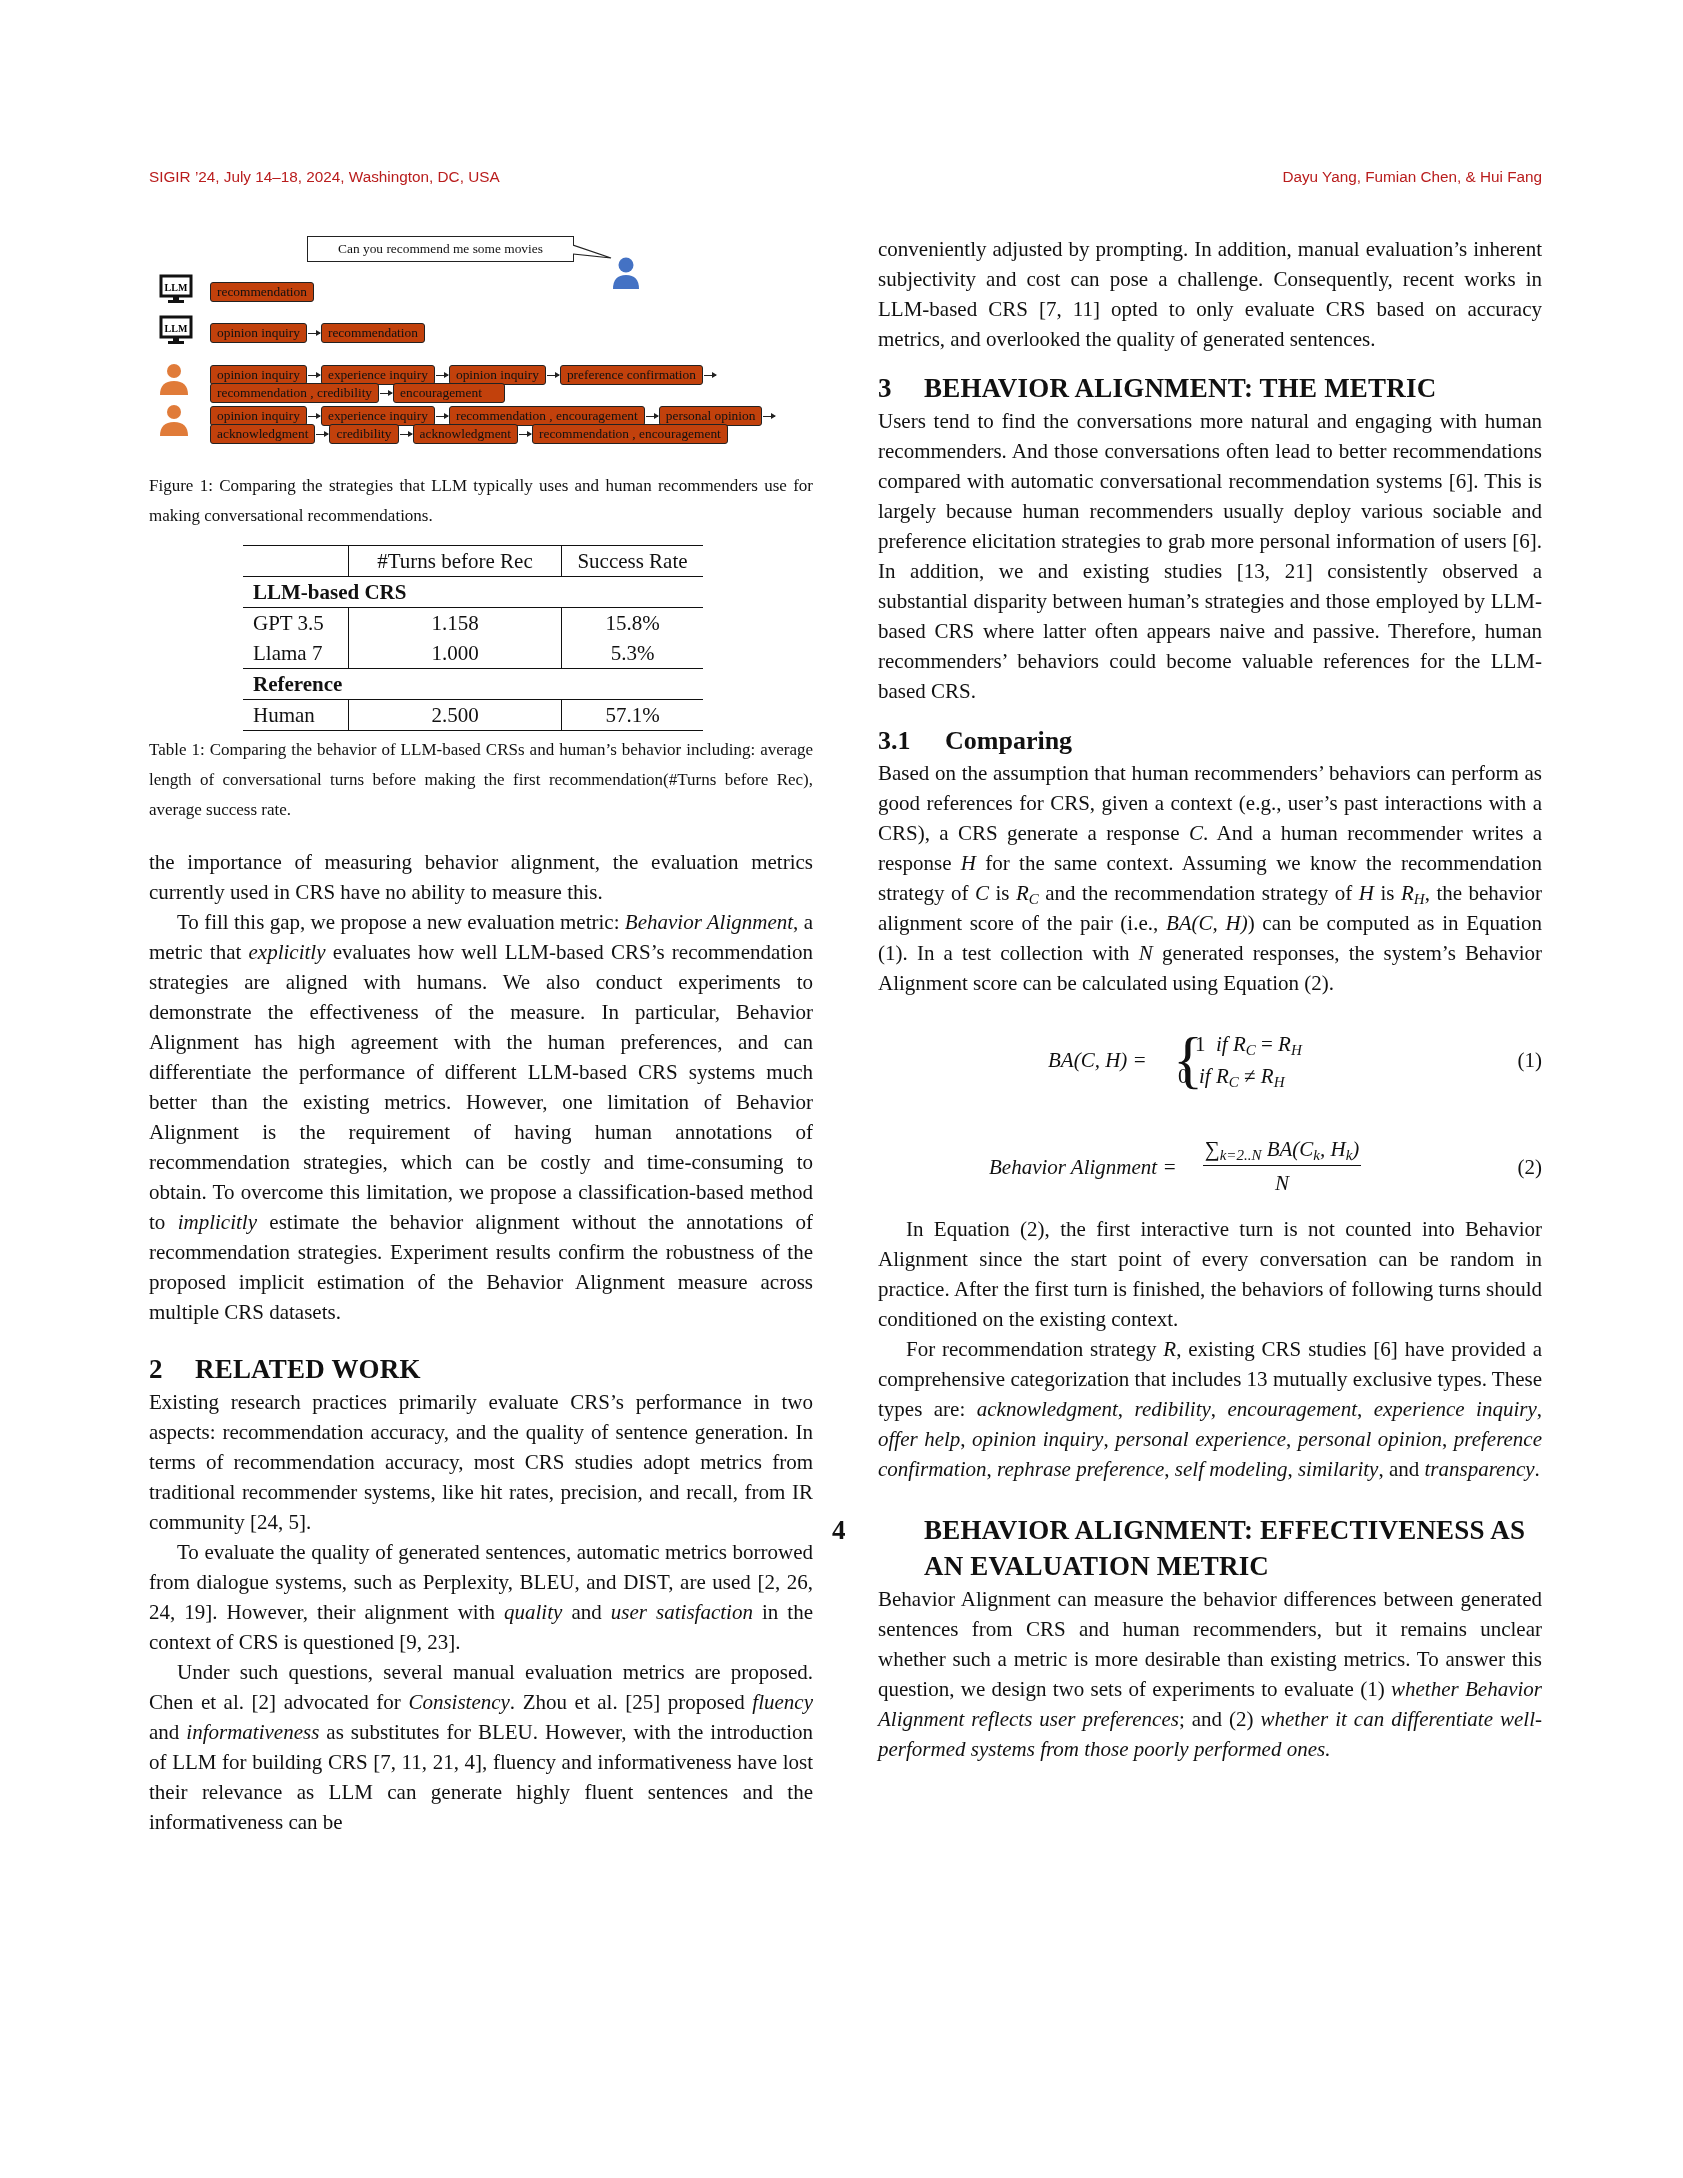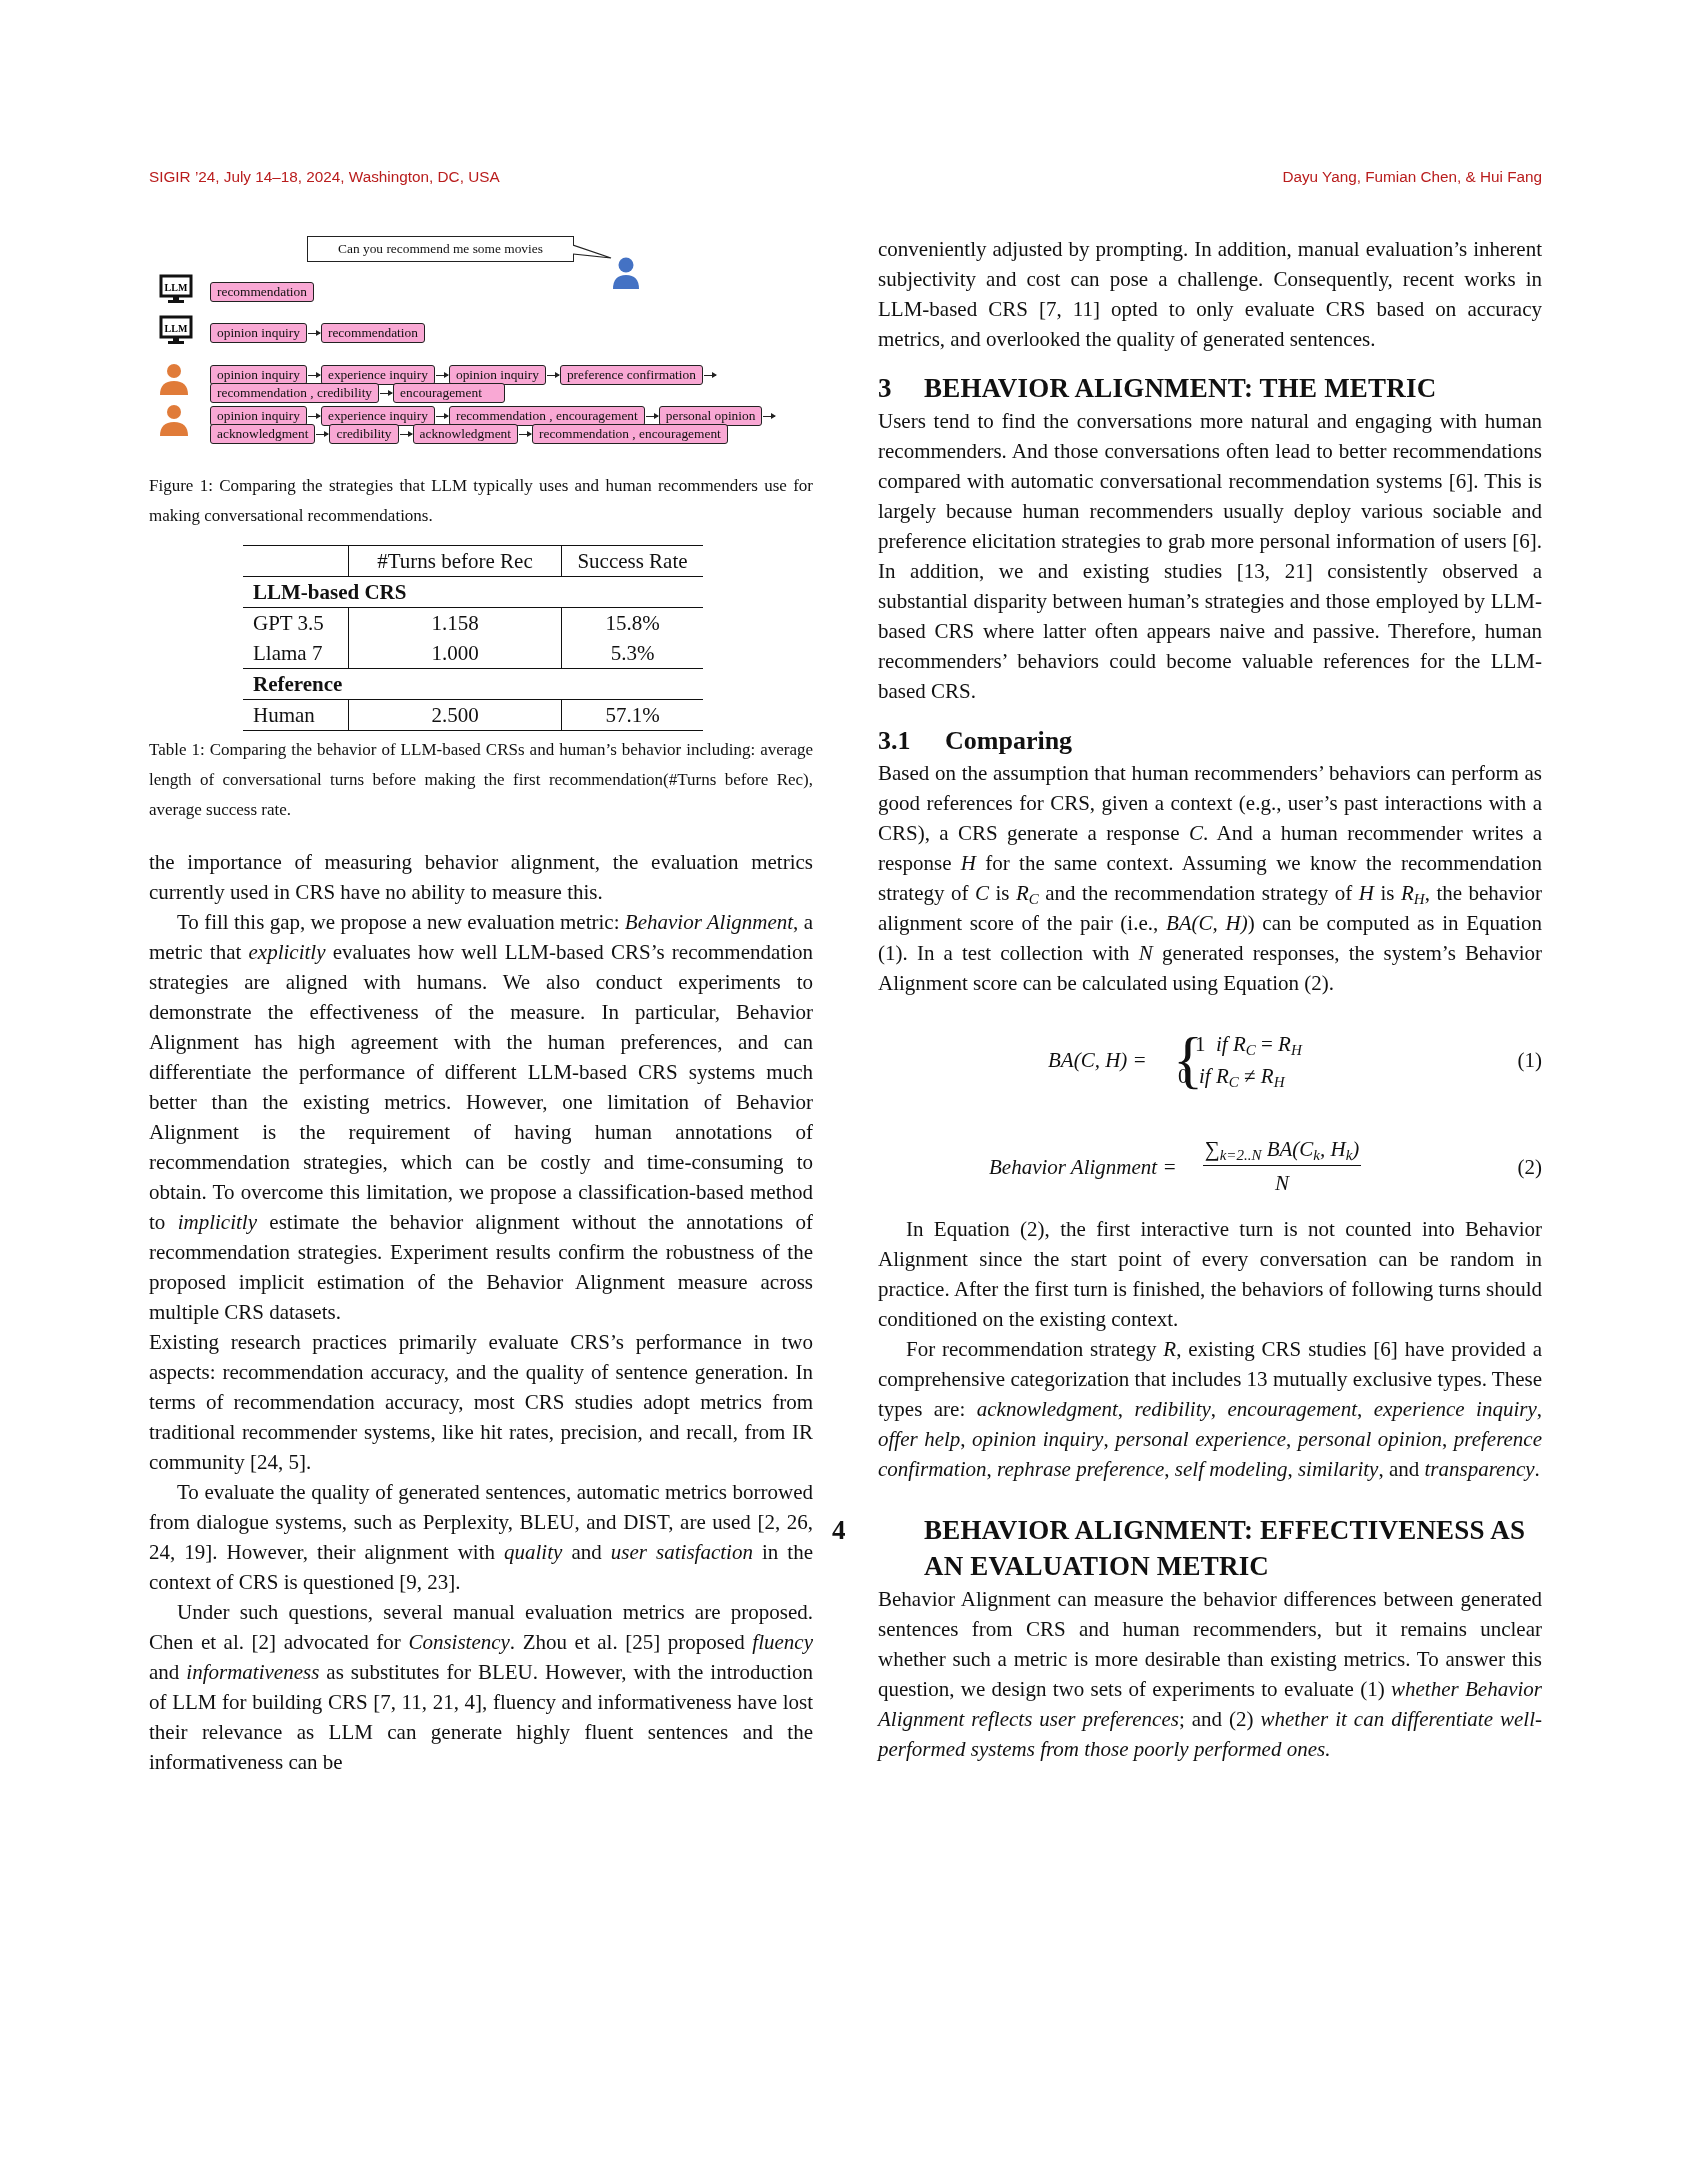--- a/index.html
+++ b/index.html
@@ -25,21 +25,21 @@
   h3 .num { display: inline-block; width: 67px; }
 
   
   .figure { position: relative; width: 693px; height: 243px; }
   .bubble { position: absolute; left: 158px; top: 2px; width: 265px; height: 24px;
             border: 1.3px solid #222; font-size: 13.4px; line-height: 24px; text-align: center; background: #fff; }
   .bubble-tail { position: absolute; left: 424px; top: 10px; }
   .user-blue { position: absolute; left: 462px; top: 22px; }
   .role-icon { position: absolute; left: 10px; }
   .chip-row { position: absolute; left: 61px; display: flex; align-items: center; white-space: nowrap; }
-  .chip { border: 1.2px solid #222; border-radius: 3px; padding: 0 6px; font-size: 13.4px; line-height: 17px; height: 18px; background: #f9a8d4; }
+  .chip { border: 1.2px solid #222; border-radius: 3px; padding: 0 6px; font-size: 13.4px; line-height: 17px; height: 18px; background: #c2410c; }
   .arrow { width: 12px; height: 1px; background: #222; position: relative; margin: 0 1px; }
   .arrow::after { content: ""; position: absolute; right: -1px; top: -3px; border-left: 5px solid #222; border-top: 3.5px solid transparent; border-bottom: 3.5px solid transparent; }
 
   .caption { font-family: "Liberation Serif", serif; font-weight: normal; font-size: 17px; line-height: 30px; text-align: justify; }
 
   
   table.tbl { border-collapse: collapse; margin: 14px 0 0 94px; font-size: 21px; }
   table.tbl td { padding: 0 10px; line-height: 30px; height: 30px; }
   table.tbl .c0 { width: 85px; border-right: 1.5px solid #111; }
   table.tbl .c1 { width: 192px; text-align: center; border-right: 1.5px solid #111; }
@@ -170,20 +170,21 @@
       <td class="c2">57.1%</td>
     </tr>
   </tbody>
     </table>
 
   <div class="caption" style="margin-top:4px">Table 1: Comparing the behavior of LLM-based CRSs and human’s behavior including: average length of conversational turns before making the first recommendation(#Turns before Rec), average success rate.</div>
 
   <p style="margin-top:22px">the importance of measuring behavior alignment, the evaluation metrics currently used in CRS have no ability to measure this.</p>
   <p class="indent"><span>To fill this gap, we propose a new evaluation metric: </span><em>Behavior Alignment</em><span>, a metric that </span><em>explicitly</em><span> evaluates how well LLM-based CRS’s recommendation strategies are aligned with humans. We also conduct experiments to demonstrate the effectiveness of the measure. In particular, Behavior Alignment has high agreement with the human preferences, and can differentiate the performance of different LLM-based CRS systems much better than the existing metrics. However, one limitation of Behavior Alignment is the requirement of having human annotations of recommendation strategies, which can be costly and time-consuming to obtain. To overcome this limitation, we propose a classification-based method to </span><em>implicitly</em><span> estimate the behavior alignment without the annotations of recommendation strategies. Experiment results confirm the robustness of the proposed implicit estimation of the Behavior Alignment measure across multiple CRS datasets.</span></p>
 
+  <h2 style="margin-top:24px"><span class="num">2</span><span>RELATED WORK</span></h2>
   <p>Existing research practices primarily evaluate CRS’s performance in two aspects: recommendation accuracy, and the quality of sentence generation. In terms of recommendation accuracy, most CRS studies adopt metrics from traditional recommender systems, like hit rates, precision, and recall, from IR community [24, 5].</p>
   <p class="indent"><span>To evaluate the quality of generated sentences, automatic metrics borrowed from dialogue systems, such as Perplexity, BLEU, and DIST, are used [2, 26, 24, 19]. However, their alignment with </span><em>quality</em><span> and </span><em>user satisfaction</em><span> in the context of CRS is questioned [9, 23].</span></p>
   <p class="indent"><span>Under such questions, several manual evaluation metrics are proposed. Chen et al. [2] advocated for </span><em>Consistency</em><span>. Zhou et al. [25] proposed </span><em>fluency</em><span> and </span><em>informativeness</em><span> as substitutes for BLEU. However, with the introduction of LLM for building CRS [7, 11, 21, 4], fluency and informativeness have lost their relevance as LLM can generate highly fluent sentences and the informativeness can be</span></p>
 </div>
 
 <div class="col col-right">
   <p>conveniently adjusted by prompting. In addition, manual evaluation’s inherent subjectivity and cost can pose a challenge. Consequently, recent works in LLM-based CRS [7, 11] opted to only evaluate CRS based on accuracy metrics, and overlooked the quality of generated sentences.</p>
 
   <h2 style="margin-top:16px"><span class="num">3</span><span>BEHAVIOR ALIGNMENT: THE METRIC</span></h2>
   <p>Users tend to find the conversations more natural and engaging with human recommenders. And those conversations often lead to better recommendations compared with automatic conversational recommendation systems [6]. This is largely because human recommenders usually deploy various sociable and preference elicitation strategies to grab more personal information of users [6]. In addition, we and existing studies [13, 21] consistently observed a substantial disparity between human’s strategies and those employed by LLM-based CRS where latter often appears naive and passive. Therefore, human recommenders’ behaviors could become valuable references for the LLM-based CRS.</p>

